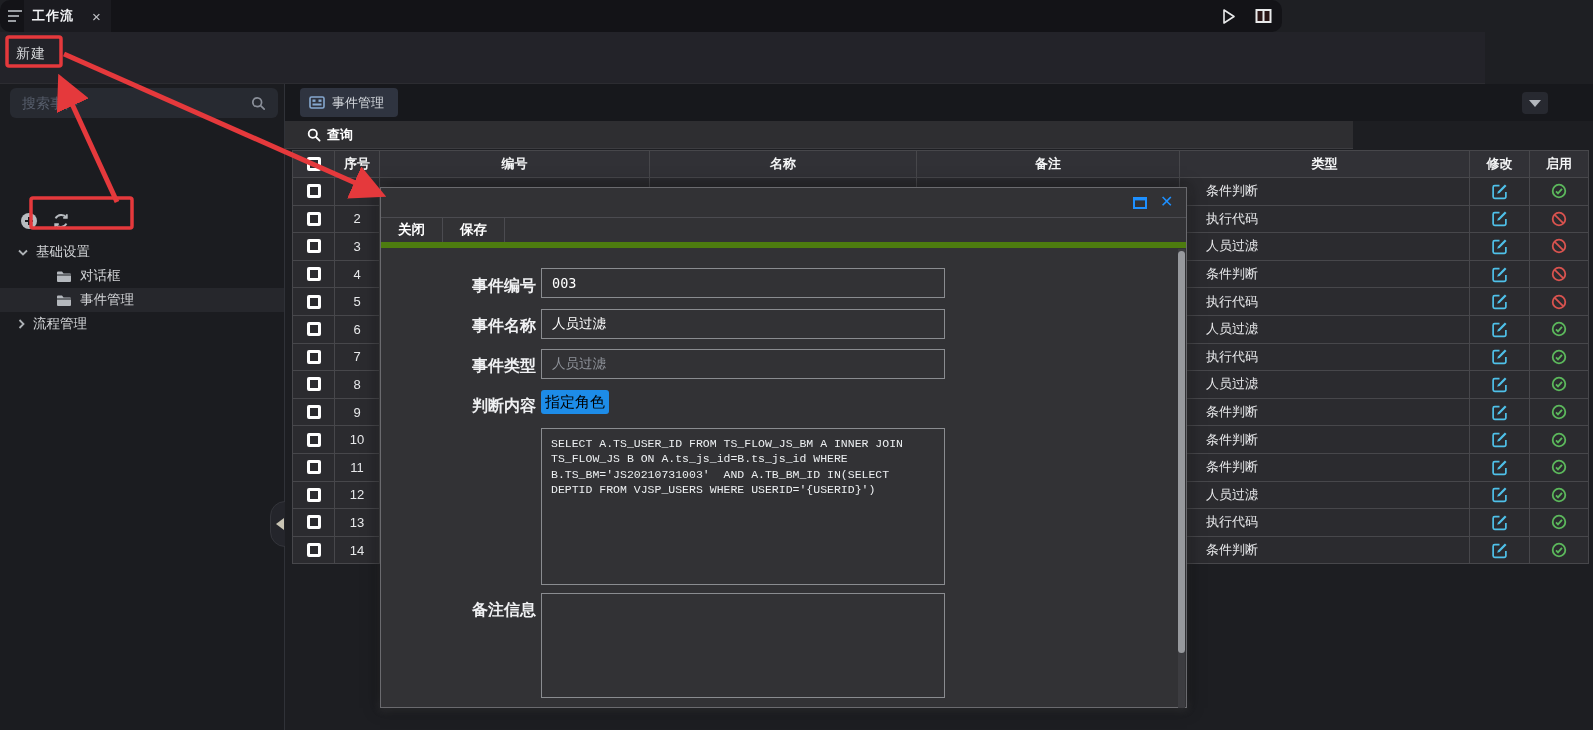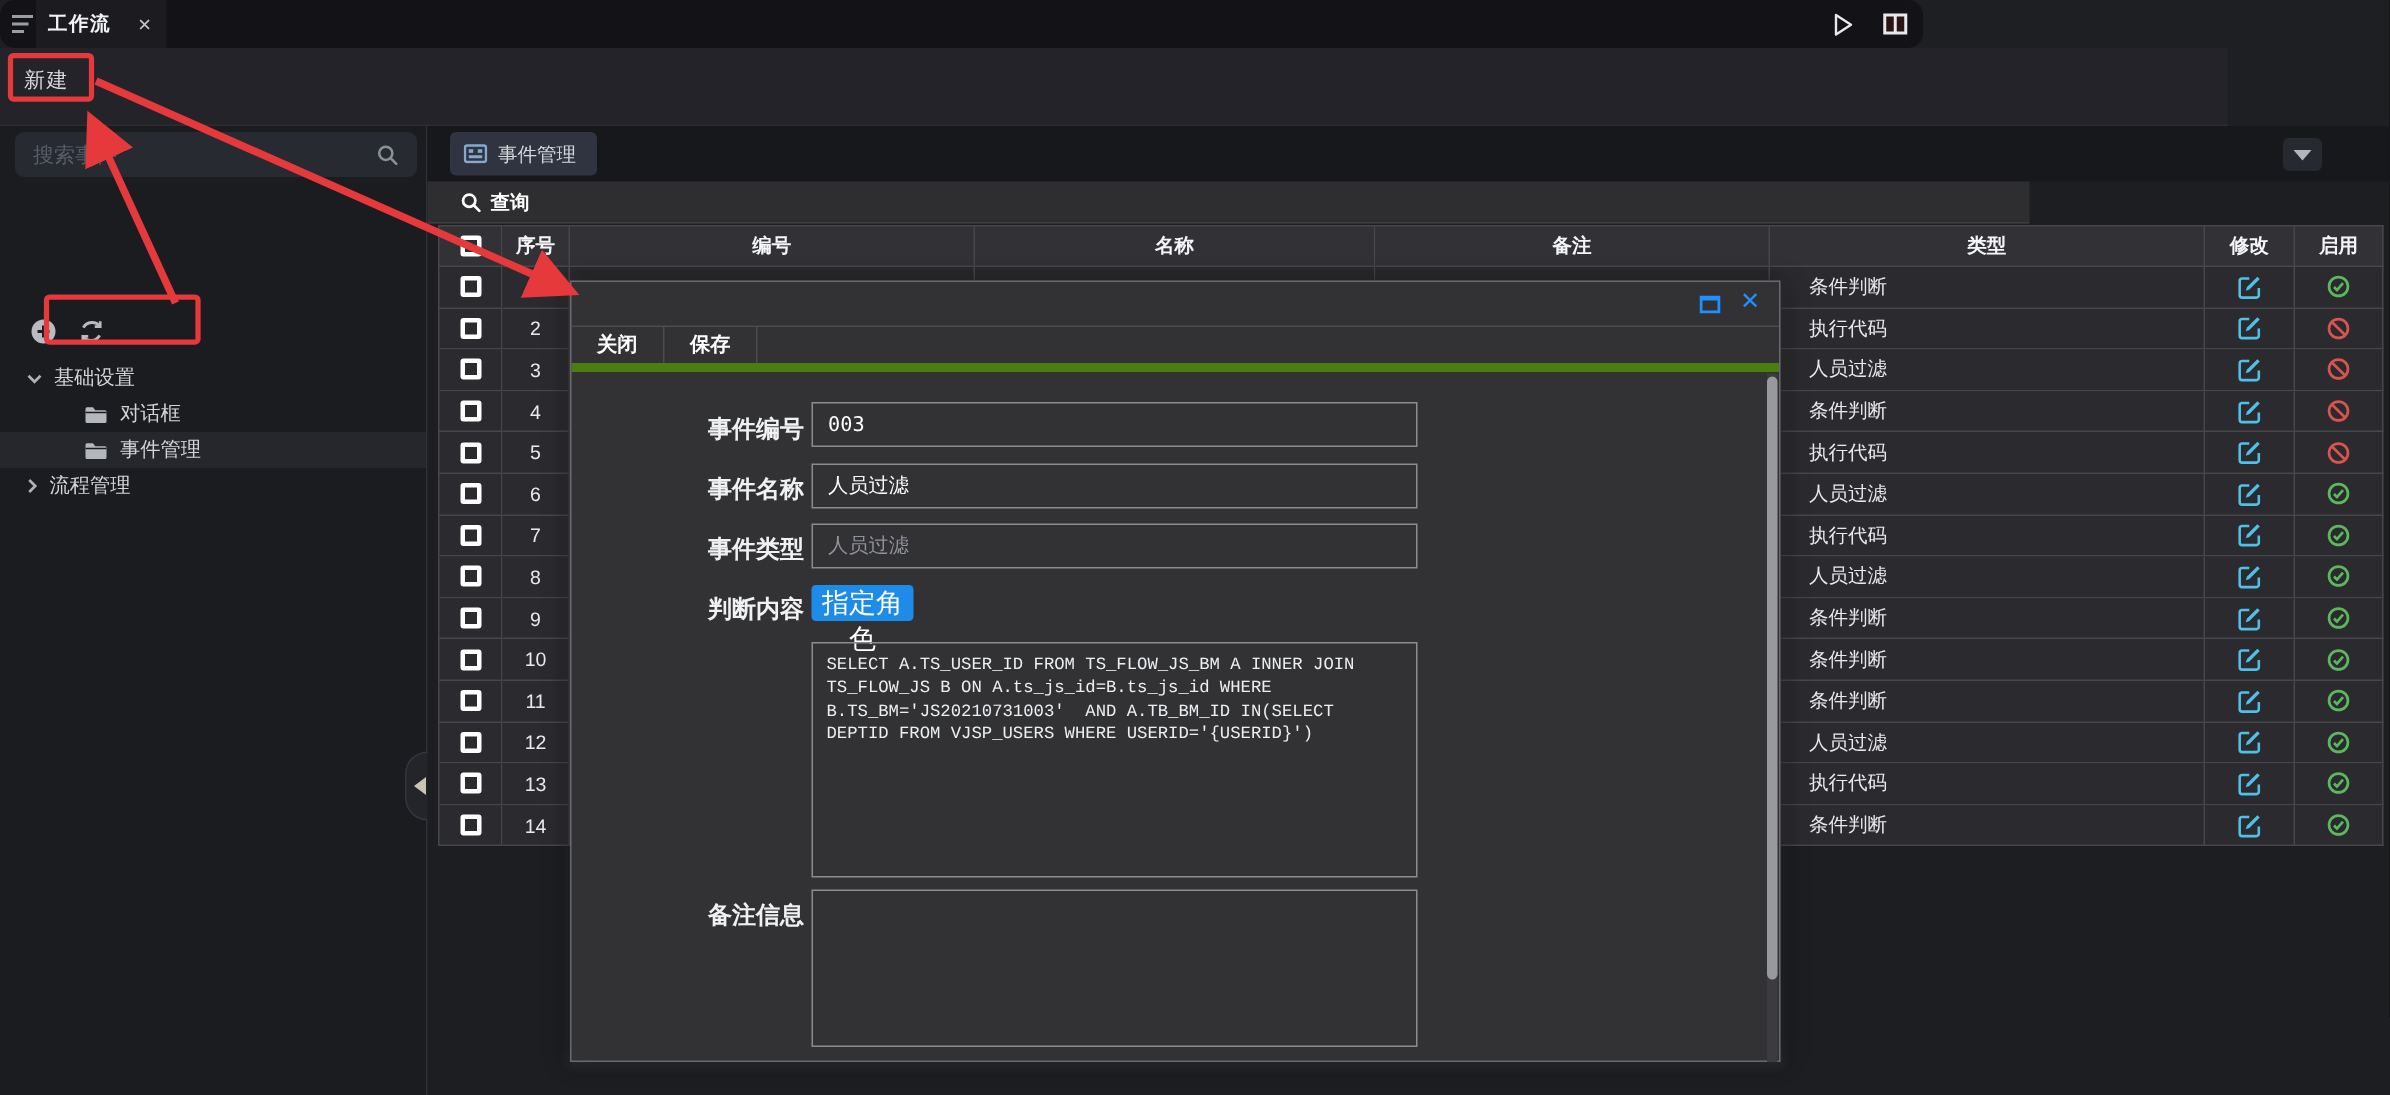--- a/index.html
+++ b/index.html
@@ -73,21 +73,21 @@
   .dialog{position:absolute;left:380px;top:187px;width:807px;height:521px;background:#323235;border:1px solid #6a6a6e;box-shadow:0 0 14px rgba(0,0,0,.65),0 2px 8px rgba(210,210,210,.18);z-index:10;}
   .dlg-head{position:absolute;left:0;top:0;width:100%;height:29px;}
   .dlg-max{position:absolute;left:752px;top:9px;cursor:pointer;display:flex;}
   .dlg-close{position:absolute;left:779px;top:6px;color:var(--dialog-icon-blue);font-weight:bold;font-size:16px;cursor:pointer;line-height:16px;}
   .dlg-toolbar{position:absolute;left:0;top:29px;width:100%;height:31px;border-top:1px solid #4b4b50;border-bottom:6px solid #4d7c0f;display:flex;text-align:right;}
   .dlg-tbtn{width:62px;height:100%;border-right:1px solid #4b4b50;display:flex;align-items:center;justify-content:center;color:#fff;font-weight:bold;cursor:pointer;font-size:13.5px;}
   .fld-label{position:absolute;left:0;width:155px;text-align:right;color:#f0f1f3;font-weight:bold;font-size:16px;}
   .fld-input{position:absolute;left:160px;width:404px;height:30px;background:transparent;border:1px solid #8a8c90;color:#fff;font-size:13.5px;padding:0 10px;outline:none;}
   .fld-input.code{font-family:"DejaVu Sans Mono","Liberation Mono",monospace;}
   .fld-input.dim{color:#8f939a;}
-  .role-btn{position:absolute;left:160px;width:68px;height:24px;background:var(--accent-blue);border:none;border-radius:3px;color:#ffffff;font-size:18px;cursor:pointer;}
+  .role-btn{position:absolute;left:160px;width:68px;height:24px;background:var(--accent-blue);border:none;border-radius:3px;color:#000000;font-size:15px;cursor:pointer;}
   .sql-box{position:absolute;left:160px;top:240px;width:404px;height:157px;border:1px solid #8a8c90;color:#eceff1;font-family:"Liberation Mono","DejaVu Sans Mono",monospace;font-size:11.5px;line-height:1.34;padding:7px 9px;white-space:pre-wrap;overflow:hidden;}
   .remark-box{position:absolute;left:160px;top:405px;width:404px;height:105px;border:1px solid #8a8c90;background:transparent;color:#fff;resize:none;outline:none;font-size:13px;padding:6px 9px;}
   .dlg-scroll{position:absolute;left:797px;top:61px;width:7px;height:459px;background:#3c3c40;}
   .dlg-scroll .thumb{position:absolute;left:0;top:2px;width:7px;height:402px;background:#97999d;border-radius:4px;cursor:pointer;}
 
   
   .anno{position:absolute;left:0;top:0;width:1593px;height:730px;z-index:50;pointer-events:none;}
 
   svg.ic{display:block;}
 </style>

